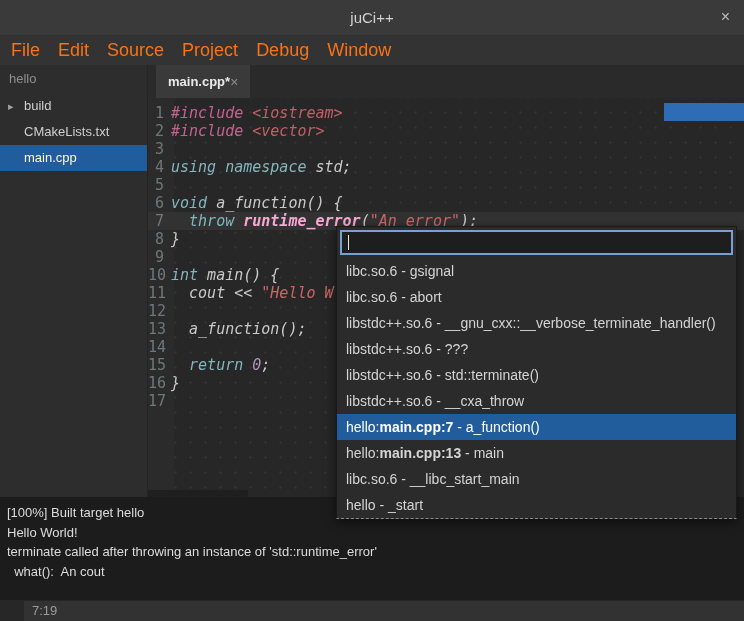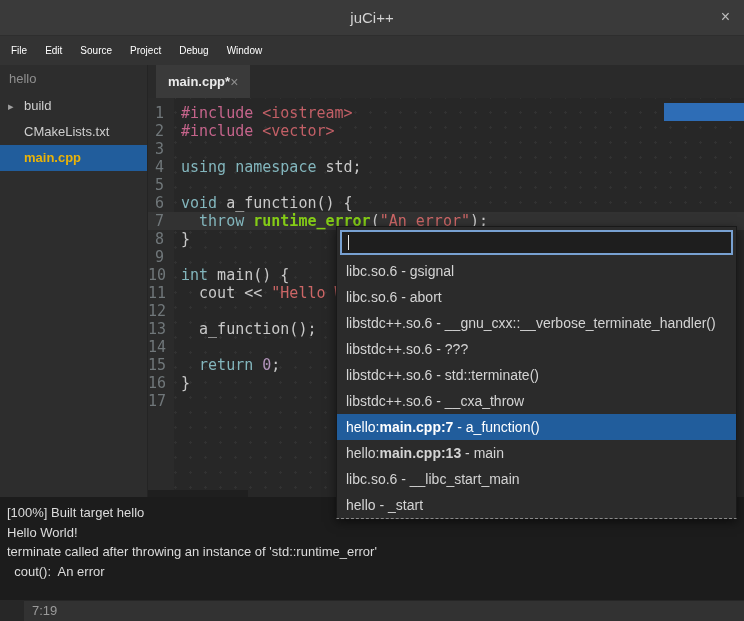--- a/index.html
+++ b/index.html
@@ -10,54 +10,54 @@
   
   .titlebar { position:absolute; left:0; top:0; width:744px; height:36px; background:#3a3a3a;
               display:flex; align-items:center; justify-content:center;
               border-bottom:1px solid #2e2e2e; }
   .title { color:#d2d2d2; font-size:15px; }
   .close { position:absolute; right:14px; top:8px; color:#bdbdbd; font-size:16px; cursor:pointer; }
 
   
   .menubar { position:absolute; left:0; top:36px; width:744px; height:29px; background:#333333;
              display:flex; align-items:center; padding-left:2px; }
-  .menu-item { padding:0 9px; color:#ffffff; font-size:10px; cursor:pointer; }
+  .menu-item { padding:0 9px; color:#f97316; font-size:18px; cursor:pointer; }
 
   
   .sidebar { position:absolute; left:0; top:65px; width:148px; height:432px; background:#2d2d2d;
              border-right:1px solid #242424; }
   .sidebar-header { height:28px; line-height:28px; padding-left:9px; color:#8f8f8f; font-size:13px; }
   .tree-item { height:26px; line-height:26px; color:#cfcfcf; font-size:13px; padding-left:24px;
                position:relative; white-space:nowrap; cursor:pointer; }
   .tree-item .arrow { position:absolute; left:8px; top:0; color:#a0a0a0; font-size:11px; }
-  .tree-item.selected { background:#215d9c; color:#eab308;font-weight:bold; }
+  .tree-item.selected { background:#215d9c; color:#fef9c3; }
 
   
   .tabbar { position:absolute; left:148px; top:65px; width:596px; height:33px; background:#2a2a2a; }
   .tab { position:absolute; left:8px; top:0; height:33px; background:#3a3a3a;
          display:flex; align-items:center; padding:0 12px; gap:0; cursor:pointer; }
   .tab-label { color:#eaeaea; font-size:13px; font-weight:bold; }
   .tab-close { color:#8f8f8f; font-size:14px; }
 
   
   .editor { position:absolute; left:148px; top:98px; width:596px; height:399px; background:#272727;
             background-image:radial-gradient(circle, rgba(255,255,255,0.05) 1px, transparent 1.2px);
             background-size:15px 15px; background-position:5px 7px; overflow:hidden; }
   .gutter-bg { position:absolute; left:0; top:0; width:26px; height:100%; background:#2b2b2b; }
   .lines { position:absolute; left:0; top:6px; width:100%; }
   .line { display:flex; height:18px; font-family:"DejaVu Sans Mono", monospace;
           font-size:15px; line-height:18px; white-space:pre; }
   .line.cur { background:#323232; }
   .num { display:inline-block; width:21px; padding-right:5px; text-align:right;
          color:#70777a; flex:0 0 auto; }
-  .code { margin-left:12px; }
+  .code { margin-left:2px;font-style:italic; }
   .t-pp  { color:#c5648b; }
   .t-inc { color:#c25f66; }
   .t-kw  { color:#83b6bd; }
-  .t-fn  { color:#84cc16; font-weight:bold; }
+  .t-fn  { color:#f9a8d4; font-weight:bold; }
   .t-str { color:#cc6666; }
   .t-num { color:#b294bb; }
   .t-pl  { color:#c9c9c9; }
   .vscroll { position:absolute; right:0; top:5px; width:80px; height:18px; background:#2e6db6; }
   .hscroll { position:absolute; left:0; bottom:0; width:100px; height:7px; background:#1f1f1f; }
 
   
   .popup { position:absolute; left:336px; top:226px; width:401px; background:#2b2b2b;
            border:1px solid #191919; border-bottom:1px dashed #8a8a8a;
            box-shadow:0 3px 10px rgba(0,0,0,0.55); z-index:5; }
@@ -157,20 +157,20 @@
         <div class="popup-item"><span class="p-i">hello</span><span class="p-r">:</span><span class="p-b">main.cpp:13</span><span class="p-r"> - main</span></div>
         <div class="popup-item"><span class="p-i">libc.so.6</span><span class="p-r"> - __libc_start_main</span></div>
         <div class="popup-item"><span class="p-i">hello</span><span class="p-r"> - _start</span></div>
       </div>
   </div>
 
   <div class="output">
       <div class="output-line">[100%] Built target hello</div>
       <div class="output-line">Hello World!</div>
       <div class="output-line">terminate called after throwing an instance of 'std::runtime_error'</div>
-      <div class="output-line">  cout():  An error</div>
+      <div class="output-line">  what():  An cout</div>
     </div>
 
   <div class="statusbar">
     <span class="status-left">7:19</span>
   </div>
 
 </div>
 
 </body></html>

